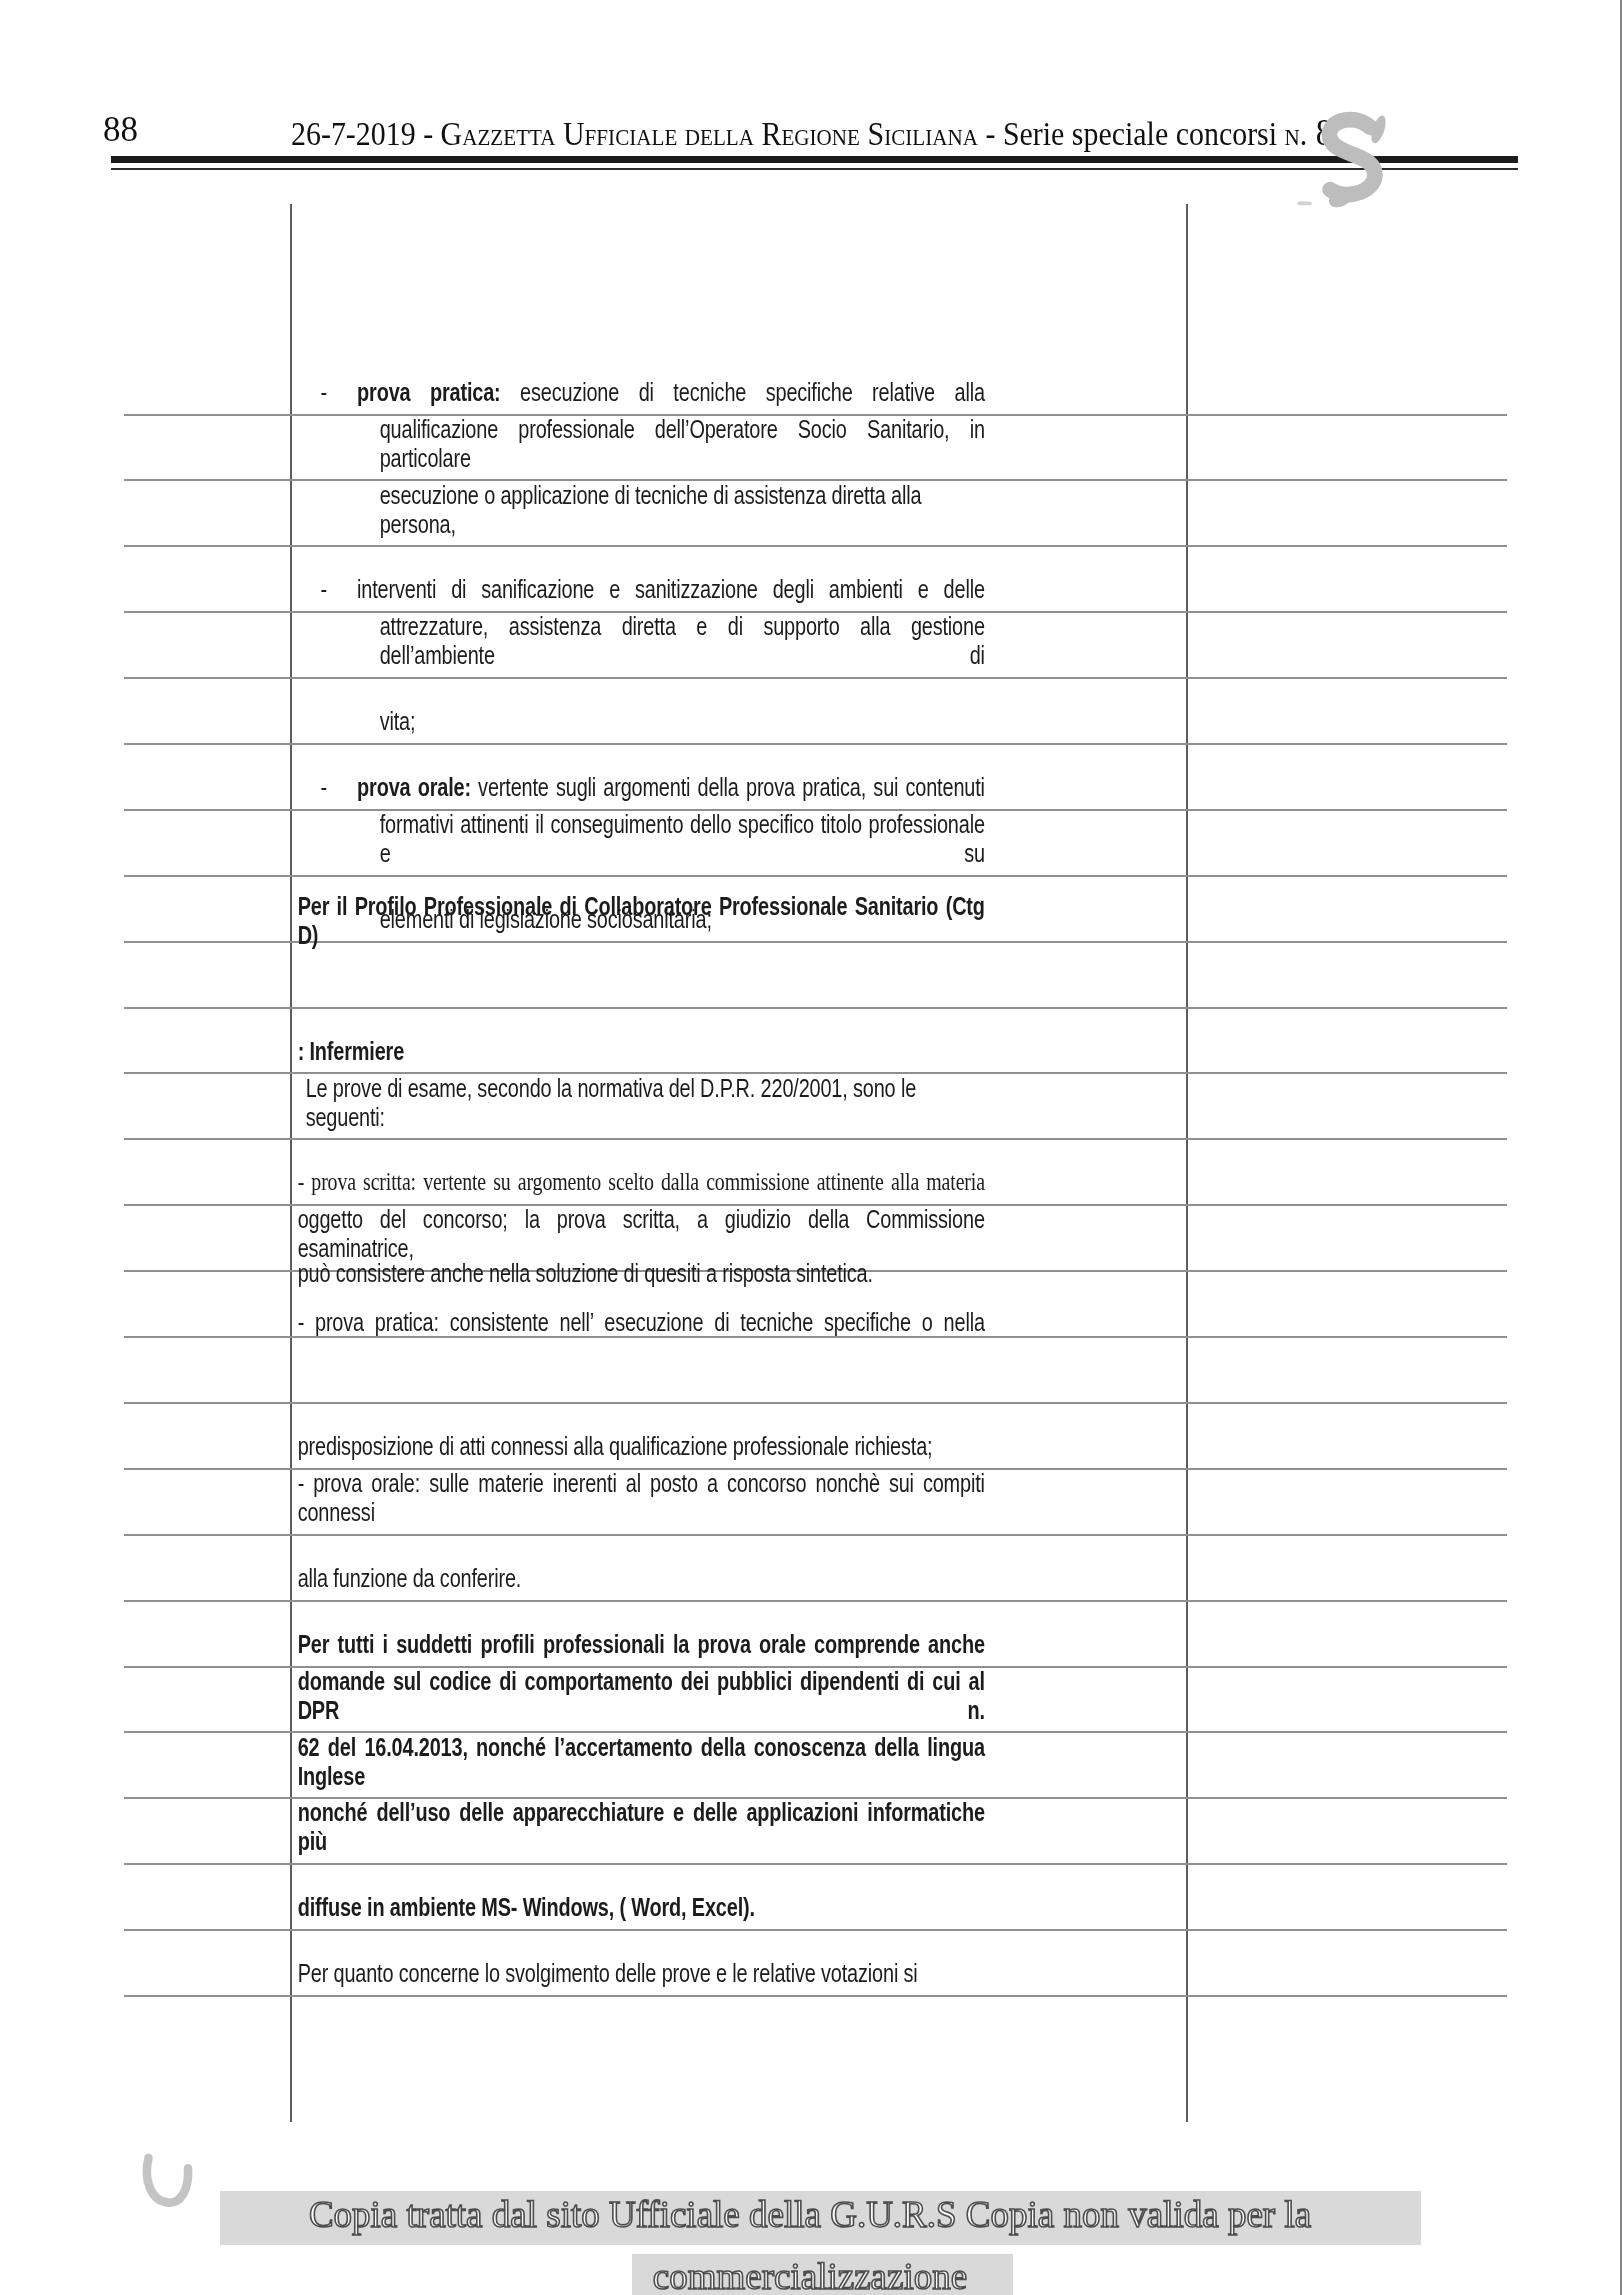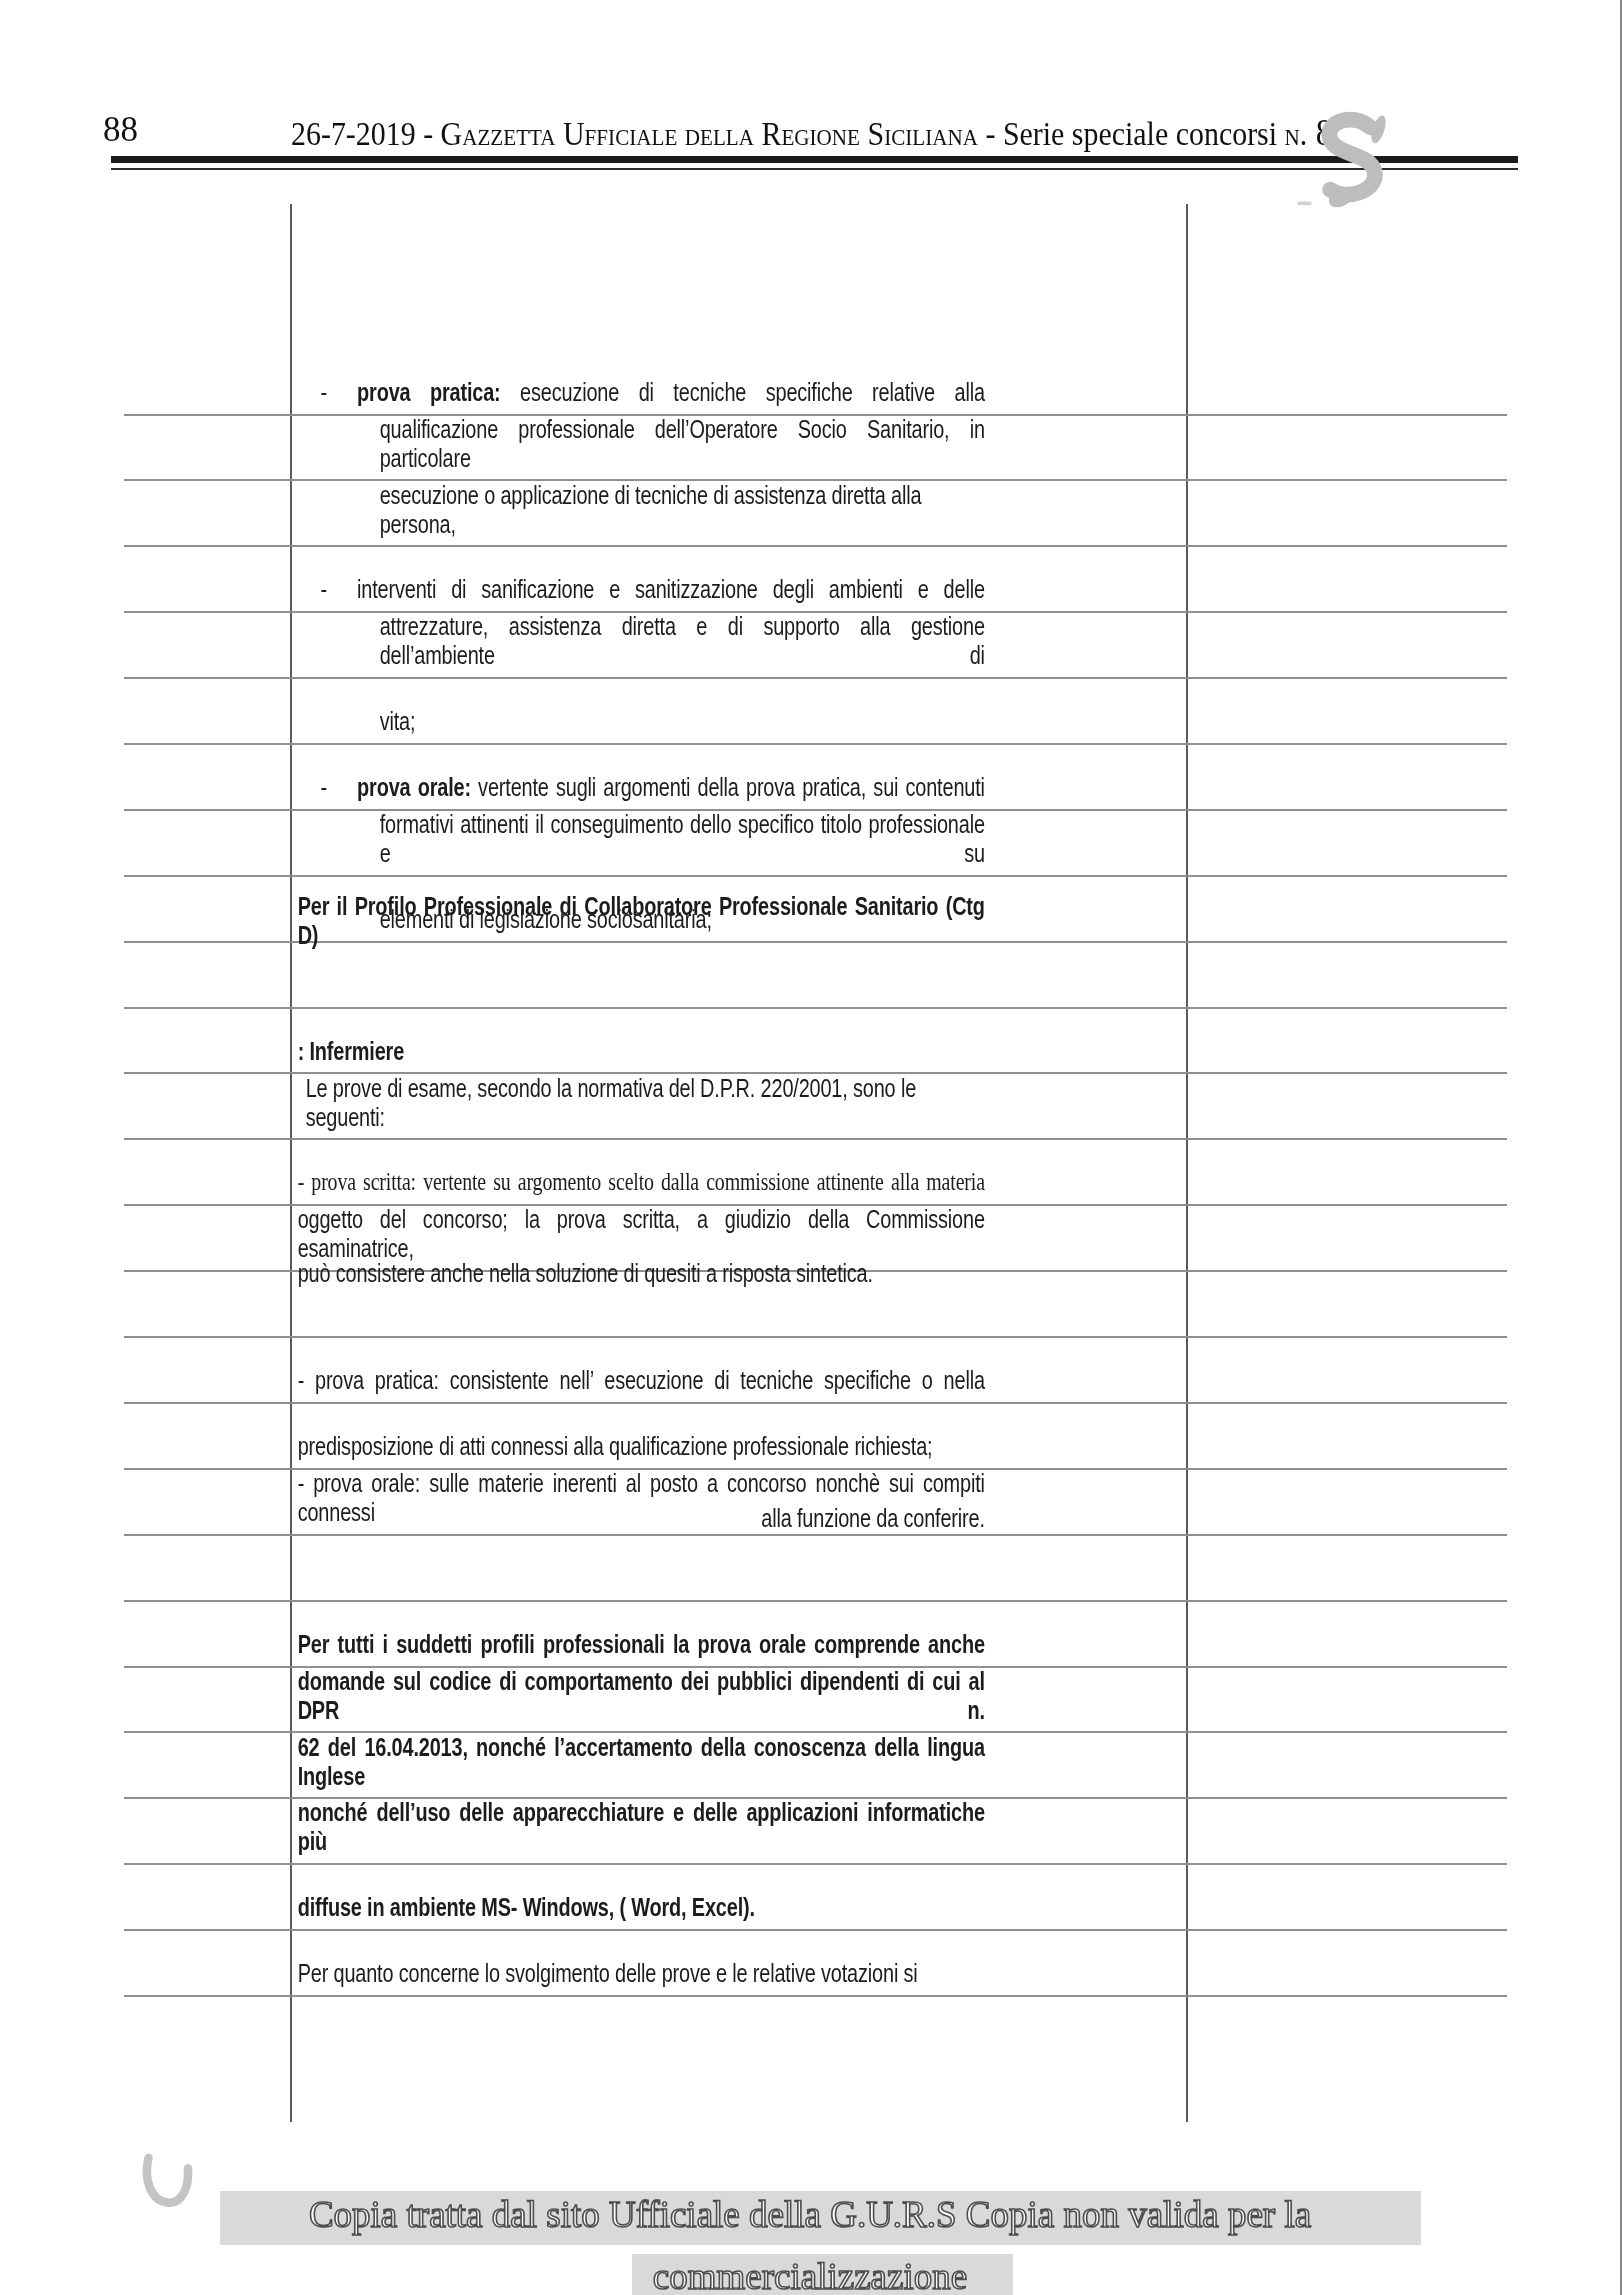--- a/index.html
+++ b/index.html
@@ -137,33 +137,33 @@
       </div>
       <div class="hrule" style="top: 1270px;"></div>
       <div class="line-row" style="top: 1207px;">
         <div class="tl para just">oggetto del concorso; la prova scritta, a giudizio della Commissione esaminatrice,</div>
       </div>
       <div class="hrule" style="top: 1336px;"></div>
       <div class="line-row" style="top: 1232px;">
         <div class="tl para">può consistere anche nella soluzione di quesiti a risposta sintetica.</div>
       </div>
       <div class="hrule" style="top: 1402px;"></div>
-      <div class="line-row" style="top: 1339px;">
+      <div class="line-row" style="top: 1281px;">
         <div class="tl para just">- prova pratica: consistente nell’ esecuzione di tecniche specifiche o nella</div>
       </div>
       <div class="hrule" style="top: 1468px;"></div>
       <div class="line-row" style="top: 1405px;">
         <div class="tl para">predisposizione di atti connessi alla qualificazione professionale richiesta;</div>
       </div>
       <div class="hrule" style="top: 1534px;"></div>
       <div class="line-row" style="top: 1471px;">
         <div class="tl para just">- prova orale: sulle materie inerenti al posto a concorso nonchè sui compiti connessi</div>
       </div>
       <div class="hrule" style="top: 1600px;"></div>
-      <div class="line-row" style="top: 1477px; text-align: right;">
+      <div class="line-row" style="top: 1537px;">
         <div class="tl para">alla funzione da conferire.</div>
       </div>
       <div class="hrule" style="top: 1666px;"></div>
       <div class="line-row" style="top: 1603px;">
         <div class="tl para just b">Per tutti i suddetti profili professionali la prova orale comprende anche</div>
       </div>
       <div class="hrule" style="top: 1731px;"></div>
       <div class="line-row" style="top: 1669px;">
         <div class="tl para just b">domande sul codice di comportamento dei pubblici dipendenti di cui al DPR n.</div>
       </div>

